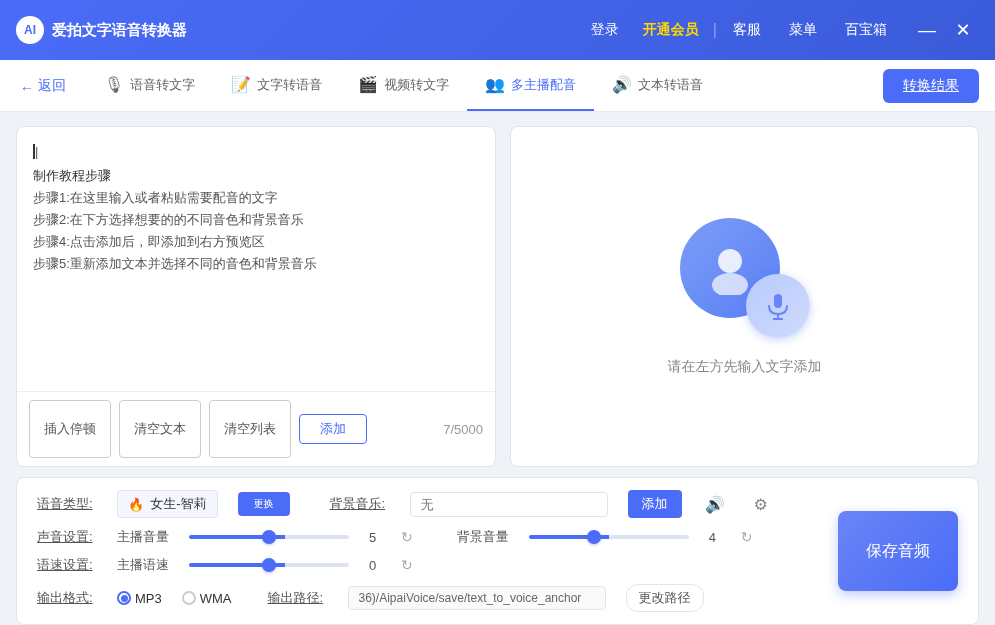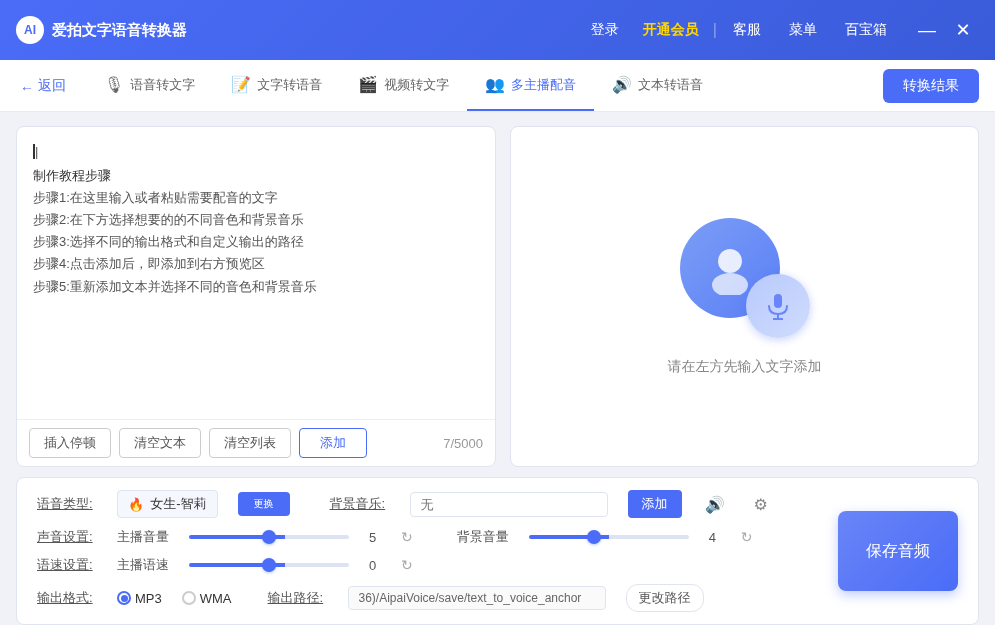--- a/index.html
+++ b/index.html
@@ -127,20 +127,21 @@
     }
     .convert-result-btn {
       margin-left: auto;
       background: #4a6cf7;
       color: white;
       border: none;
       border-radius: 6px;
       padding: 8px 20px;
       font-size: 14px;
       cursor: pointer;
+      text-decoration: underline;
     }
 
     
     .main-content {
       display: flex;
       flex-direction: column;
       height: calc(625px - 48px - 52px);
       padding: 14px 16px 12px;
       gap: 10px;
     }
@@ -179,21 +180,21 @@
       display: flex;
       align-items: center;
       padding: 8px 12px;
       border-top: 1px solid #eee;
       gap: 8px;
     }
     .text-action-btn {
       border: 1px solid #ccc;
       background: white;
       border-radius: 4px;
-      padding: 5px 14px;
+      padding: 19px 14px;
       font-size: 13px;
       cursor: pointer;
       color: #555;
     }
     .add-btn {
       border: 1.5px solid #4a6cf7;
       background: white;
       color: #4a6cf7;
       border-radius: 4px;
       padding: 5px 20px;
@@ -468,21 +469,20 @@
 <div class="main-content">
 
   <div class="top-panel">
 
     <div class="text-panel">
       <div class="text-area-content">
         <div><span class="cursor-line">|</span></div>
         <div style="font-weight:500; color:#333; margin-top:2px;">制作教程步骤</div>
         <div>步骤1:在这里输入或者粘贴需要配音的文字</div>
         <div>步骤2:在下方选择想要的的不同音色和背景音乐</div>
-        <div>步骤3:选择不同的输出格式和自定义输出的路径</div>
         <div>步骤4:点击添加后，即添加到右方预览区</div>
         <div>步骤5:重新添加文本并选择不同的音色和背景音乐</div>
       </div>
       <div class="text-actions">
         <button class="text-action-btn">插入停顿</button>
         <button class="text-action-btn">清空文本</button>
         <button class="text-action-btn">清空列表</button>
         <button class="add-btn">添加</button>
         <span class="char-count">7/5000</span>
       </div>

